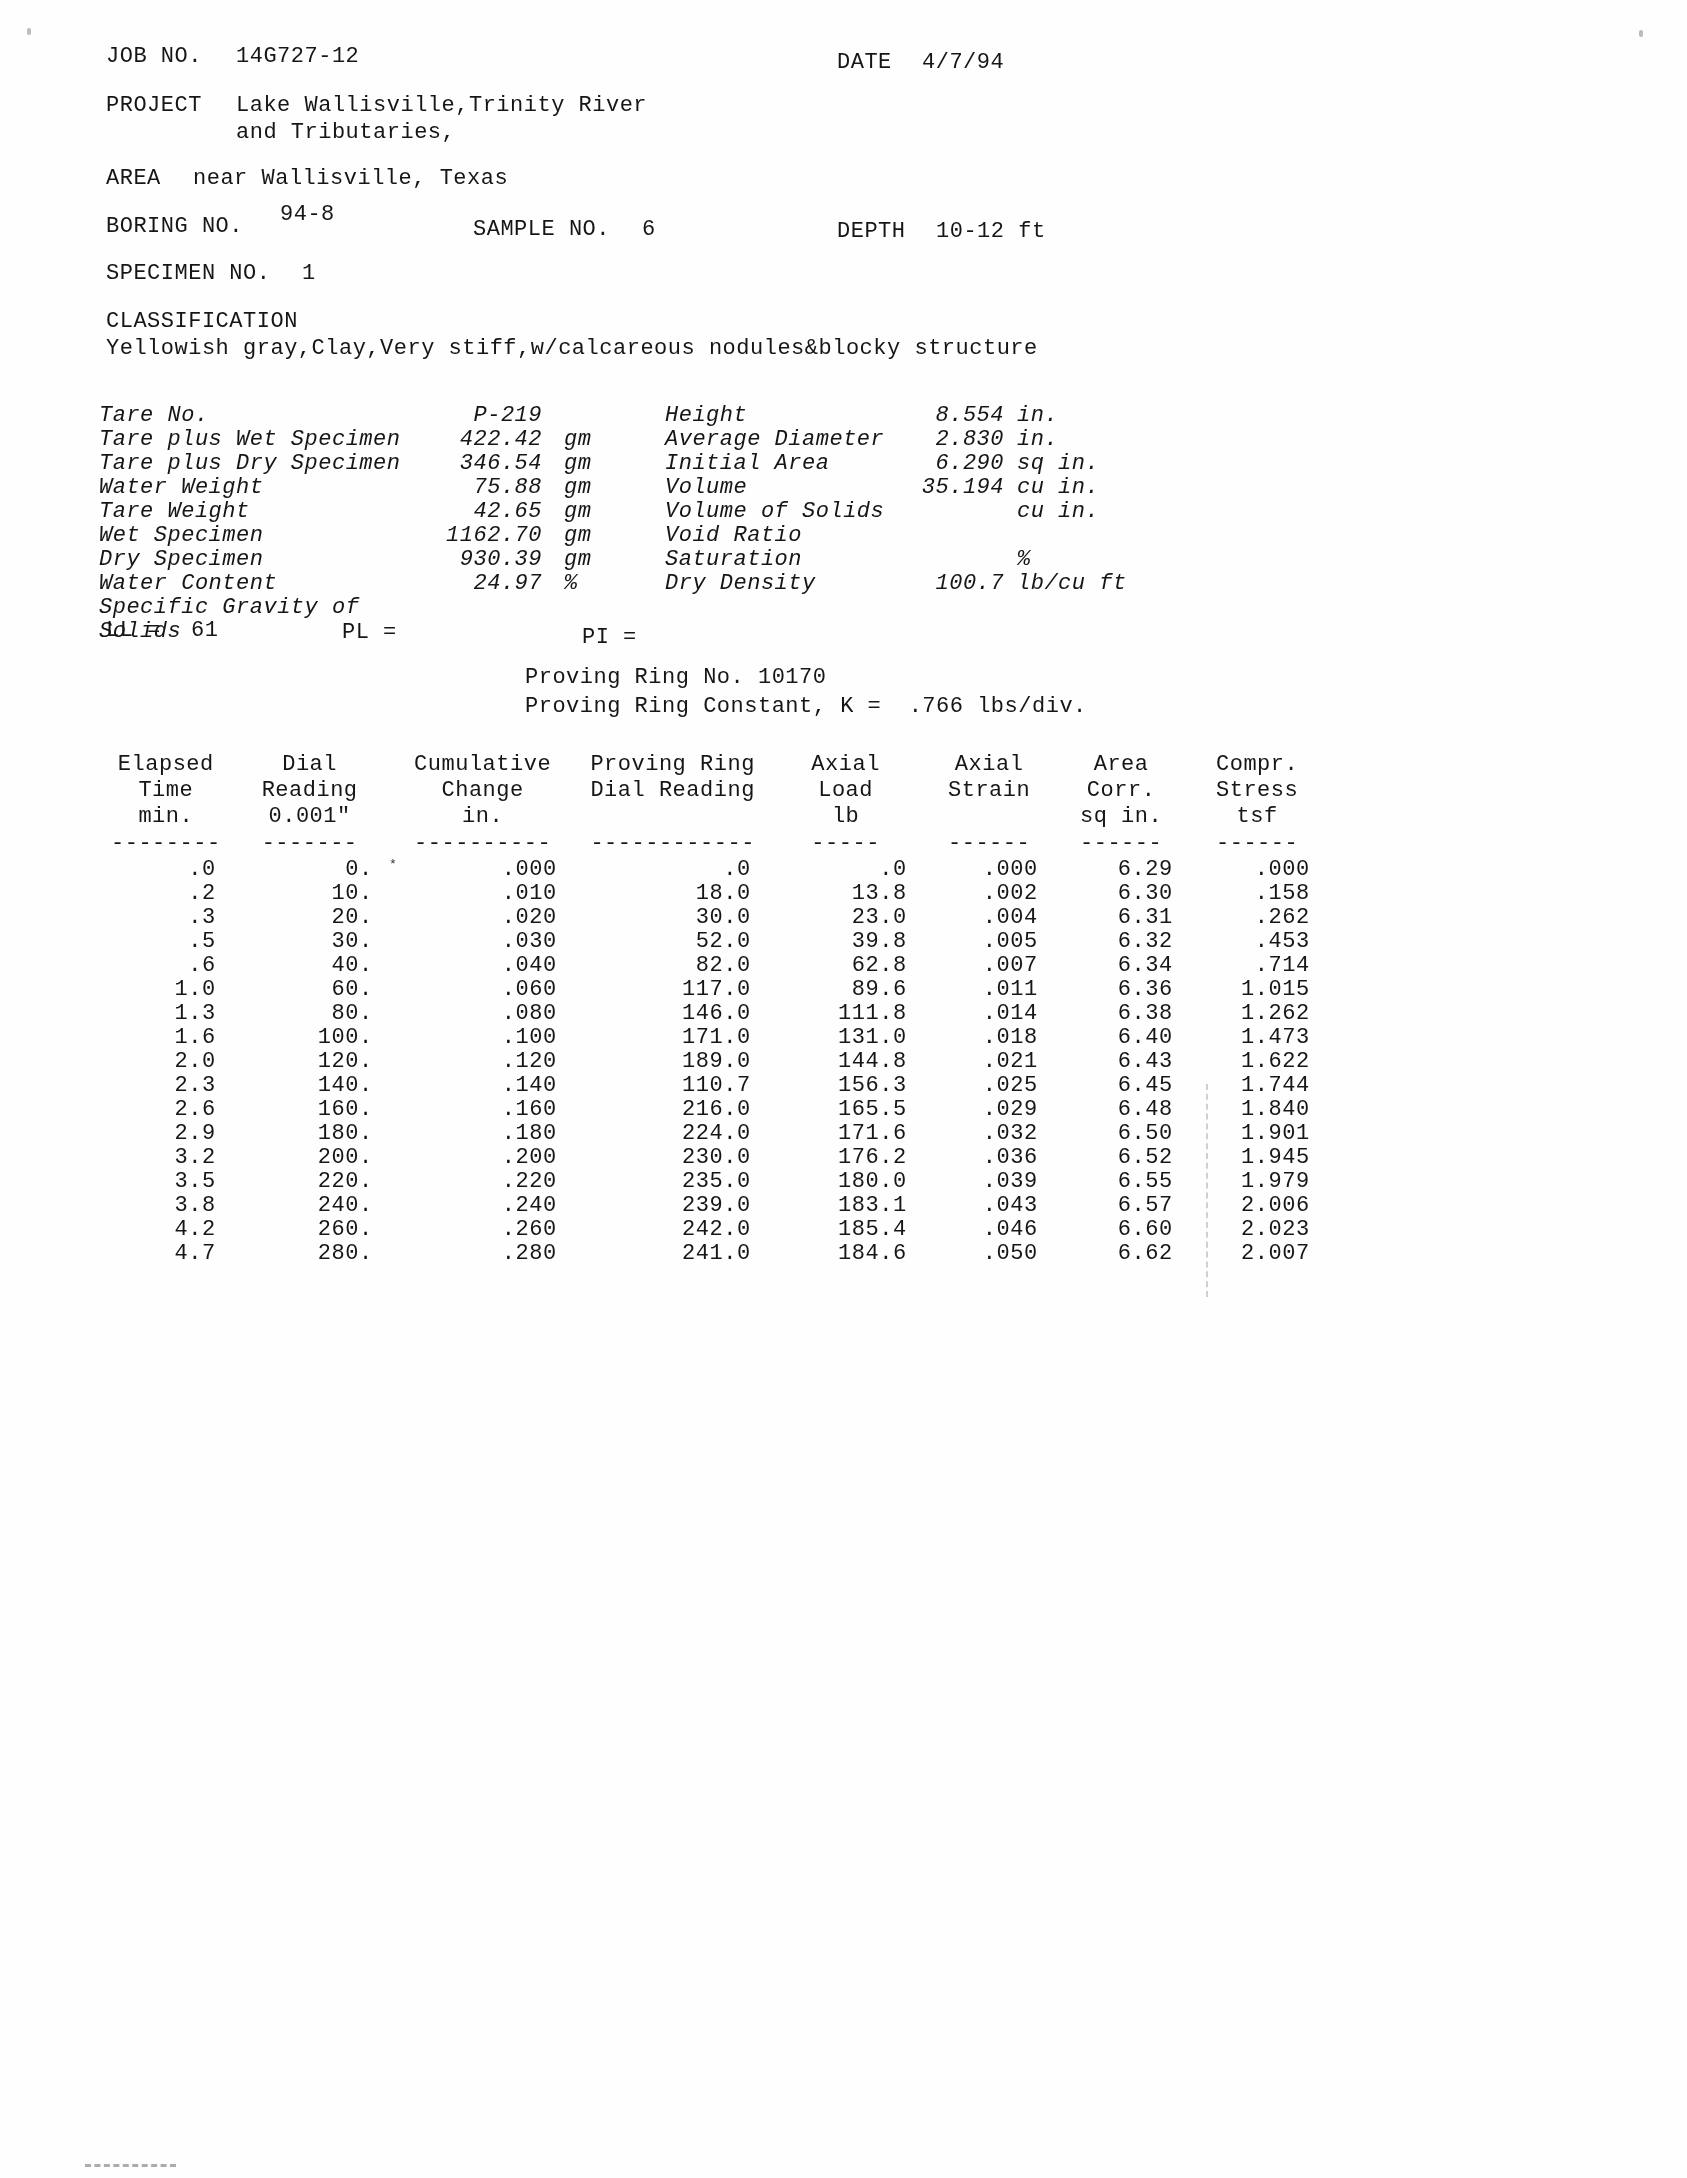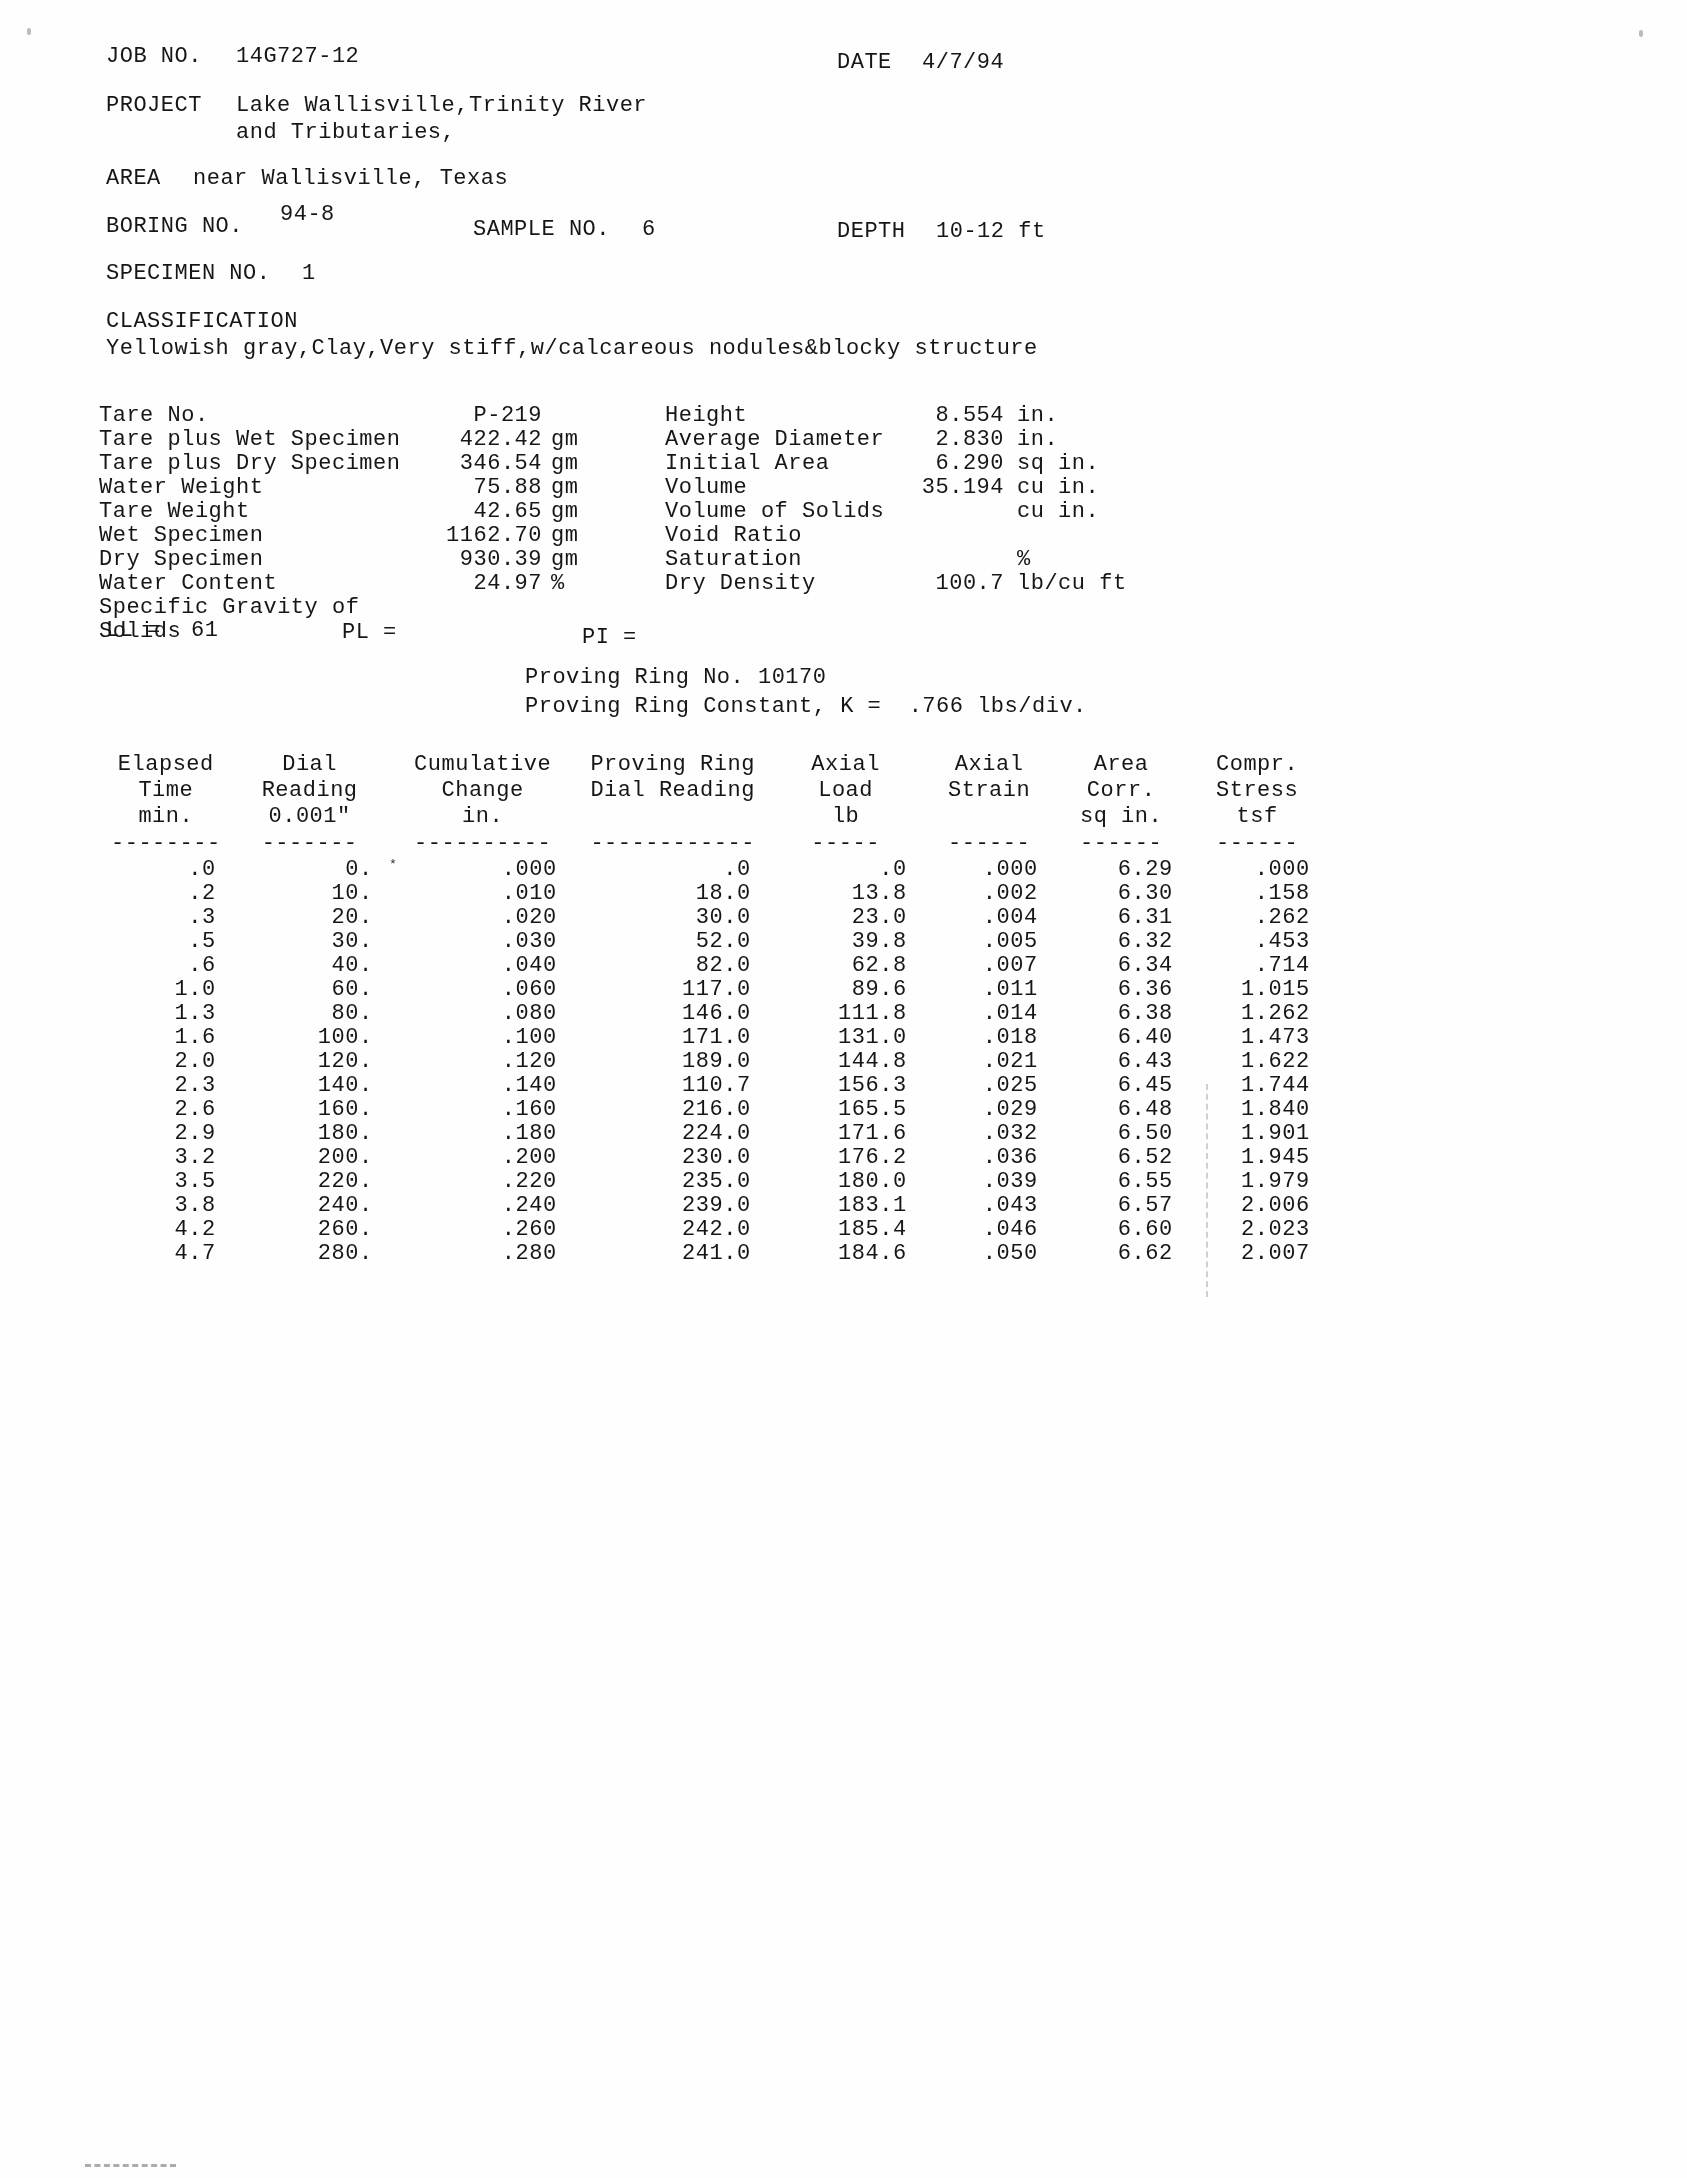--- a/index.html
+++ b/index.html
@@ -10,26 +10,26 @@
     background:#fefefe;
     font-family:"Liberation Mono","DejaVu Sans Mono",monospace;
     font-size:22px;
     letter-spacing:0.5px;
     color:#161616;
     overflow:hidden;
   }
   .abs{position:absolute;white-space:pre;}
 
   
-  .props{position:absolute;}
+  .props{position:absolute;font-style:italic;}
   .prop-row{display:flex;height:24px;line-height:24px;}
   #props-left{left:99px;top:404px;}
   #props-left .prop-label{width:344px;}
   #props-left .prop-value{width:99px;text-align:right;}
-  #props-left .prop-unit{margin-left:9px;}
+  #props-left .prop-unit{margin-left:22px;}
   #props-right{left:665px;top:404px;}
   #props-right .prop-label{width:252px;}
   #props-right .prop-value{width:87px;text-align:right;}
   #props-right .prop-unit{margin-left:13px;}
 
   
   .data-table{
     position:absolute;left:89px;top:752px;
     border-collapse:collapse;table-layout:fixed;
   }

